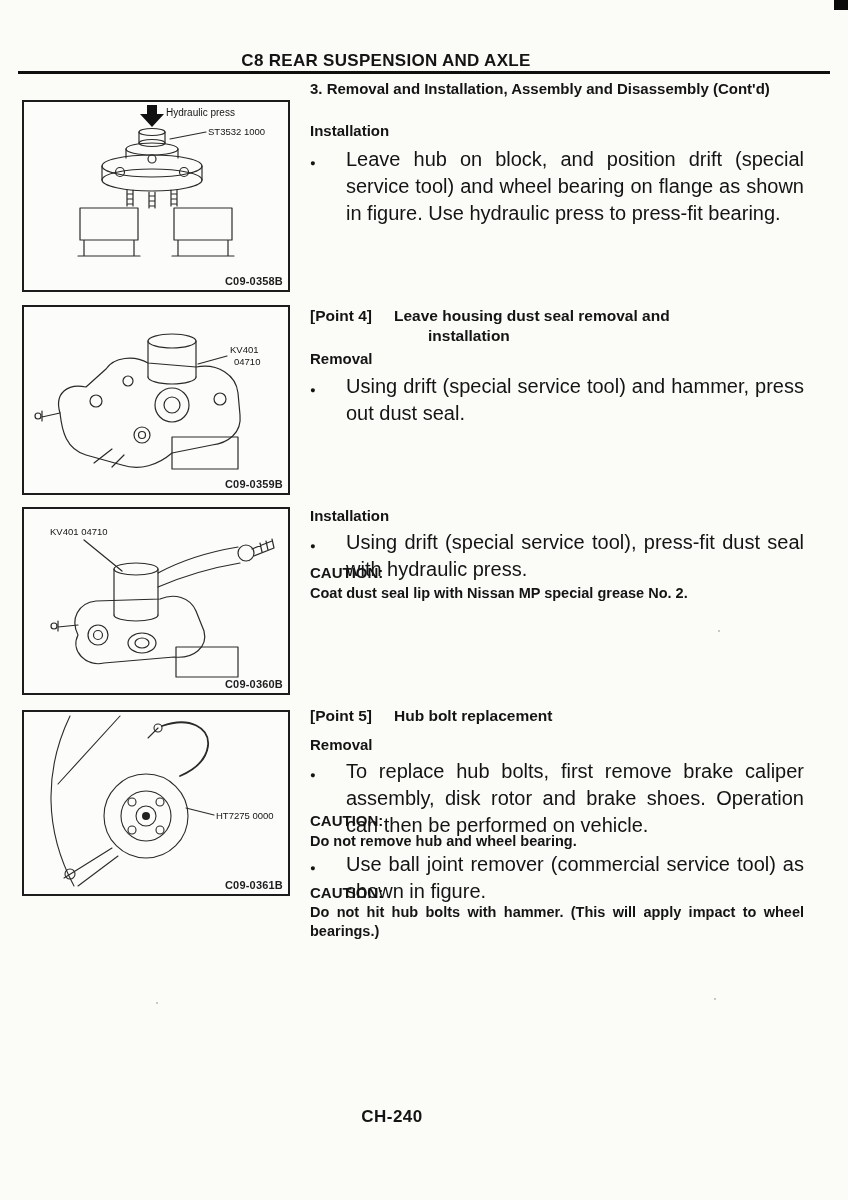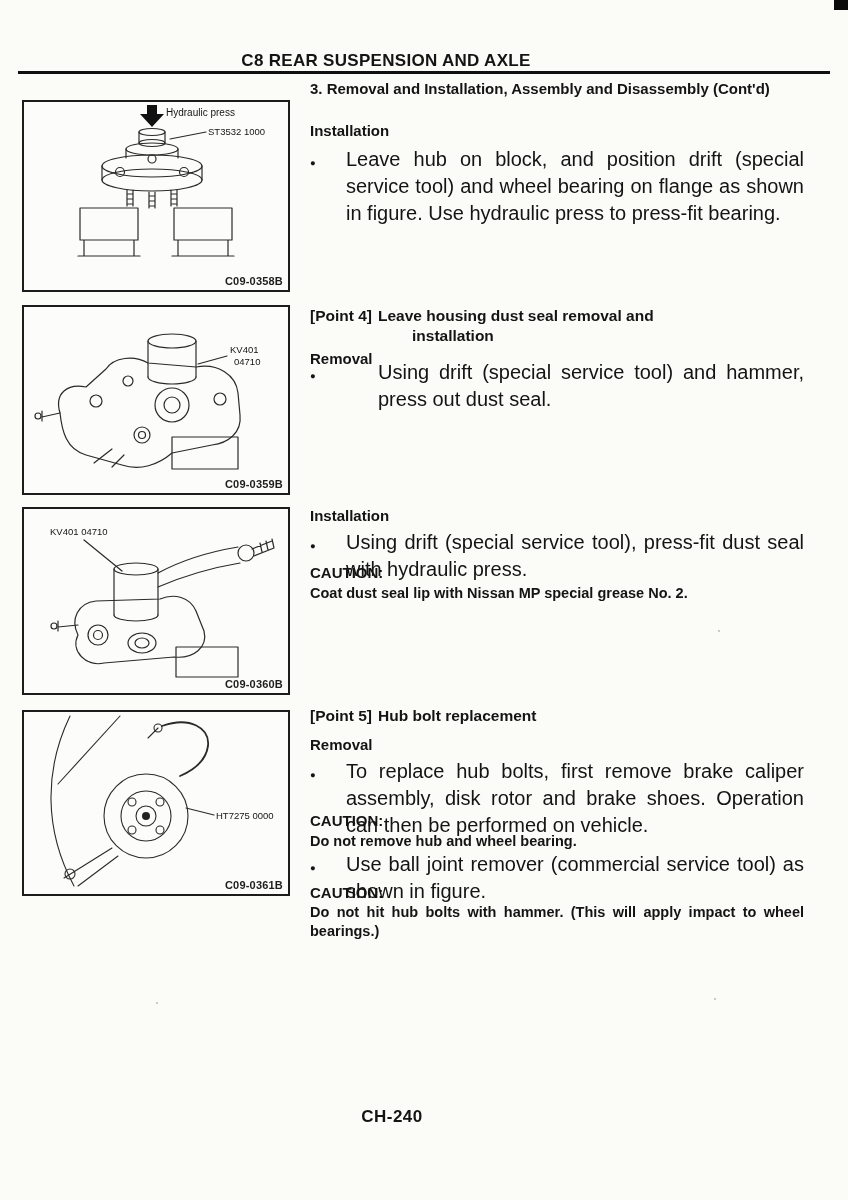--- a/index.html
+++ b/index.html
@@ -26,21 +26,21 @@
   .fig-code {
     position:absolute; right:5px; bottom:3px;
     font-size:11px; letter-spacing:.2px; font-weight:bold; color:#1d1d1d;
   }
 
   
   .blk { position:absolute; left:310px; width:494px; }
   .section-title { font-size:15px; font-weight:bold; line-height:1.3; width:482px; }
   .h { font-size:15px; font-weight:bold; }
   .point-head { font-size:15.5px; font-weight:bold; display:flex; line-height:1.3; }
-  .point-tag { white-space:nowrap; margin-right:6px; }
+  .point-tag { white-space:nowrap; margin-right:22px; }
   .indent2 { padding-left:34px; }
   .bullet { display:flex; font-size:20px; line-height:1.34; }
   .bullet .dot { flex:0 0 36px; padding-top:2px; }
   .bullet .dot::before { content:"●"; font-size:9.5px; position:relative; top:-2px; }
   .bullet .txt { text-align:justify; flex:1; }
   .caution-label { font-size:15px; font-weight:bold; }
   .caution-text { font-size:14.5px; font-weight:bold; line-height:1.34; text-align:justify; }
   .footer {
     position:absolute; top:1107px; left:0; width:784px; text-align:center;
     font-size:17px; font-weight:bold; letter-spacing:.5px;
@@ -178,21 +178,21 @@
   <div class="blk point-head" style="top:306px;">
     <span class="point-tag">[Point 4]</span>
     <span>
       <span>Leave housing dust seal removal and</span><br>
       <span class="indent2">installation</span>
     </span>
   </div>
 
   <div class="blk h" style="top:350px;">Removal</div>
 
-  <div class="blk bullet" style="top:359px;gap:32px;">
+  <div class="blk bullet" style="top:373px;">
     <span class="dot"></span>
     <span class="txt">Using drift (special service tool) and hammer, press out dust seal.</span>
   </div>
 
   <div class="blk h" style="top:507px;">Installation</div>
 
   <div class="blk bullet" style="top:529px;">
     <span class="dot"></span>
     <span class="txt">Using drift (special service tool), press-fit dust seal with hydraulic press.</span>
   </div>

